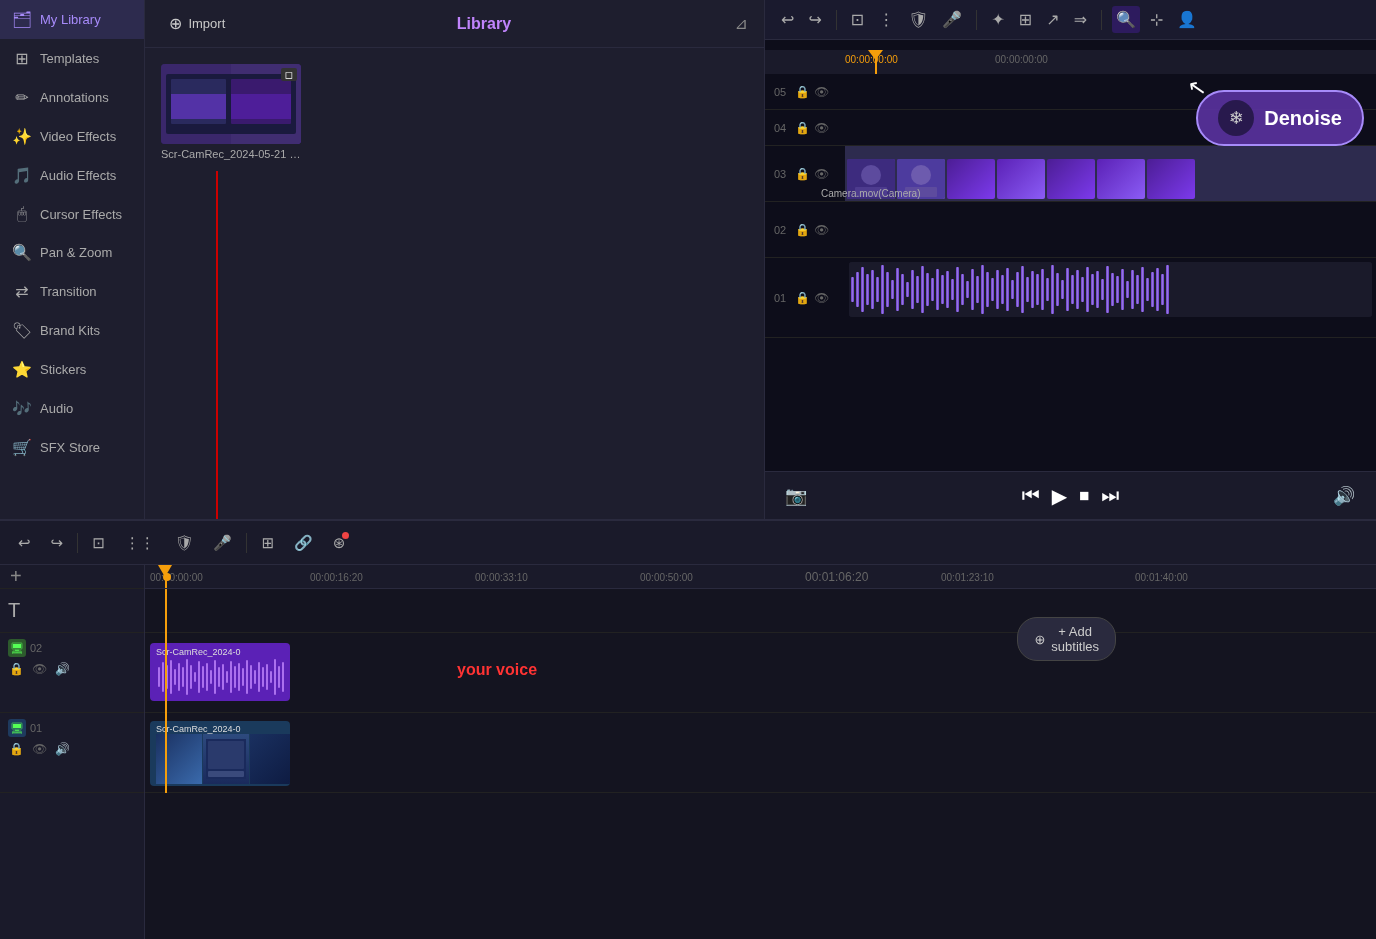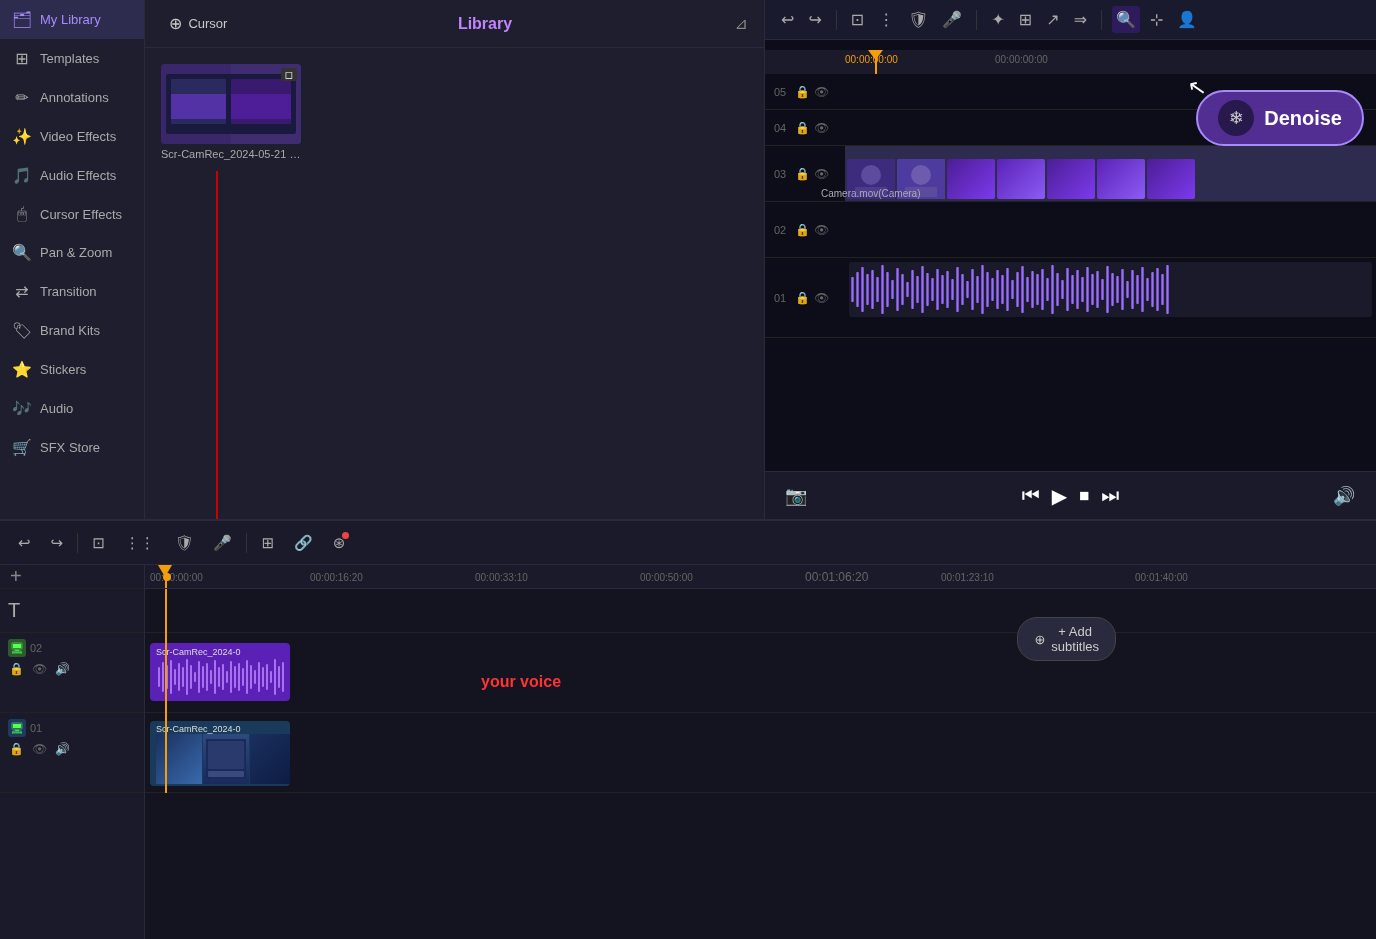--- a/index.html
+++ b/index.html
@@ -121,21 +121,21 @@
       <div class="sidebar-item">
         <span class="icon">🛒</span>
         <span>SFX Store</span>
       </div>
     </div>
 
     <div class="library-panel">
       <div class="library-header">
         <div class="import-btn">
           <span style="font-size:16px;">⊕</span>
-          <span>Cursor</span>
+          <span>Import</span>
         </div>
         <span class="library-title">Library</span>
         <span class="filter-icon">⊿</span>
       </div>
       <div class="library-content">
         <div class="media-item">
           <div class="media-thumb">
             <div class="media-thumb-inner">
               <svg width="140" height="80">
                 <rect width="140" height="80" fill="#2d1b5e"></rect>
@@ -508,21 +508,21 @@
                     <rect x="110" y="7" width="2" height="26" rx="1"></rect>
                     <rect x="114" y="14" width="2" height="12" rx="1"></rect>
                     <rect x="118" y="2" width="2" height="36" rx="1"></rect>
                     <rect x="122" y="9" width="2" height="22" rx="1"></rect>
                     <rect x="126" y="5" width="2" height="30" rx="1"></rect>
                   </g>
                 </svg>
               </div>
             </div>
 
-            <div class="annotation-text" style="left:336px;top:28px;margin-top:12px;">your voice</div>
+            <div class="annotation-text" style="left:312px;top:28px;">your voice</div>
           </div>
 
           <div class="tl-track-row" style="height:80px;position:relative;">
 
             <div style="position:absolute;left:5px;top:8px;width:140px;height:65px;border-radius:4px;overflow:hidden;cursor:pointer;">
               <div style="font-size:9px;color:#ddd;white-space:nowrap;overflow:hidden;background:#1a3a5c;padding:3px 6px;">Scr-CamRec_2024-0
               <div style="width:140px;height:50px;display:flex;gap:1px;overflow:hidden;">
                 <div style="width:46px;height:50px;background:linear-gradient(135deg,#1a3060,#3a6aac);flex-shrink:0;"></div>
                 <div style="width:46px;height:50px;background:linear-gradient(180deg,#2d4a7e,#1a2a5c);flex-shrink:0;display:flex;align-items:center;justify-content:center;">
                   <svg width="40" height="40">

